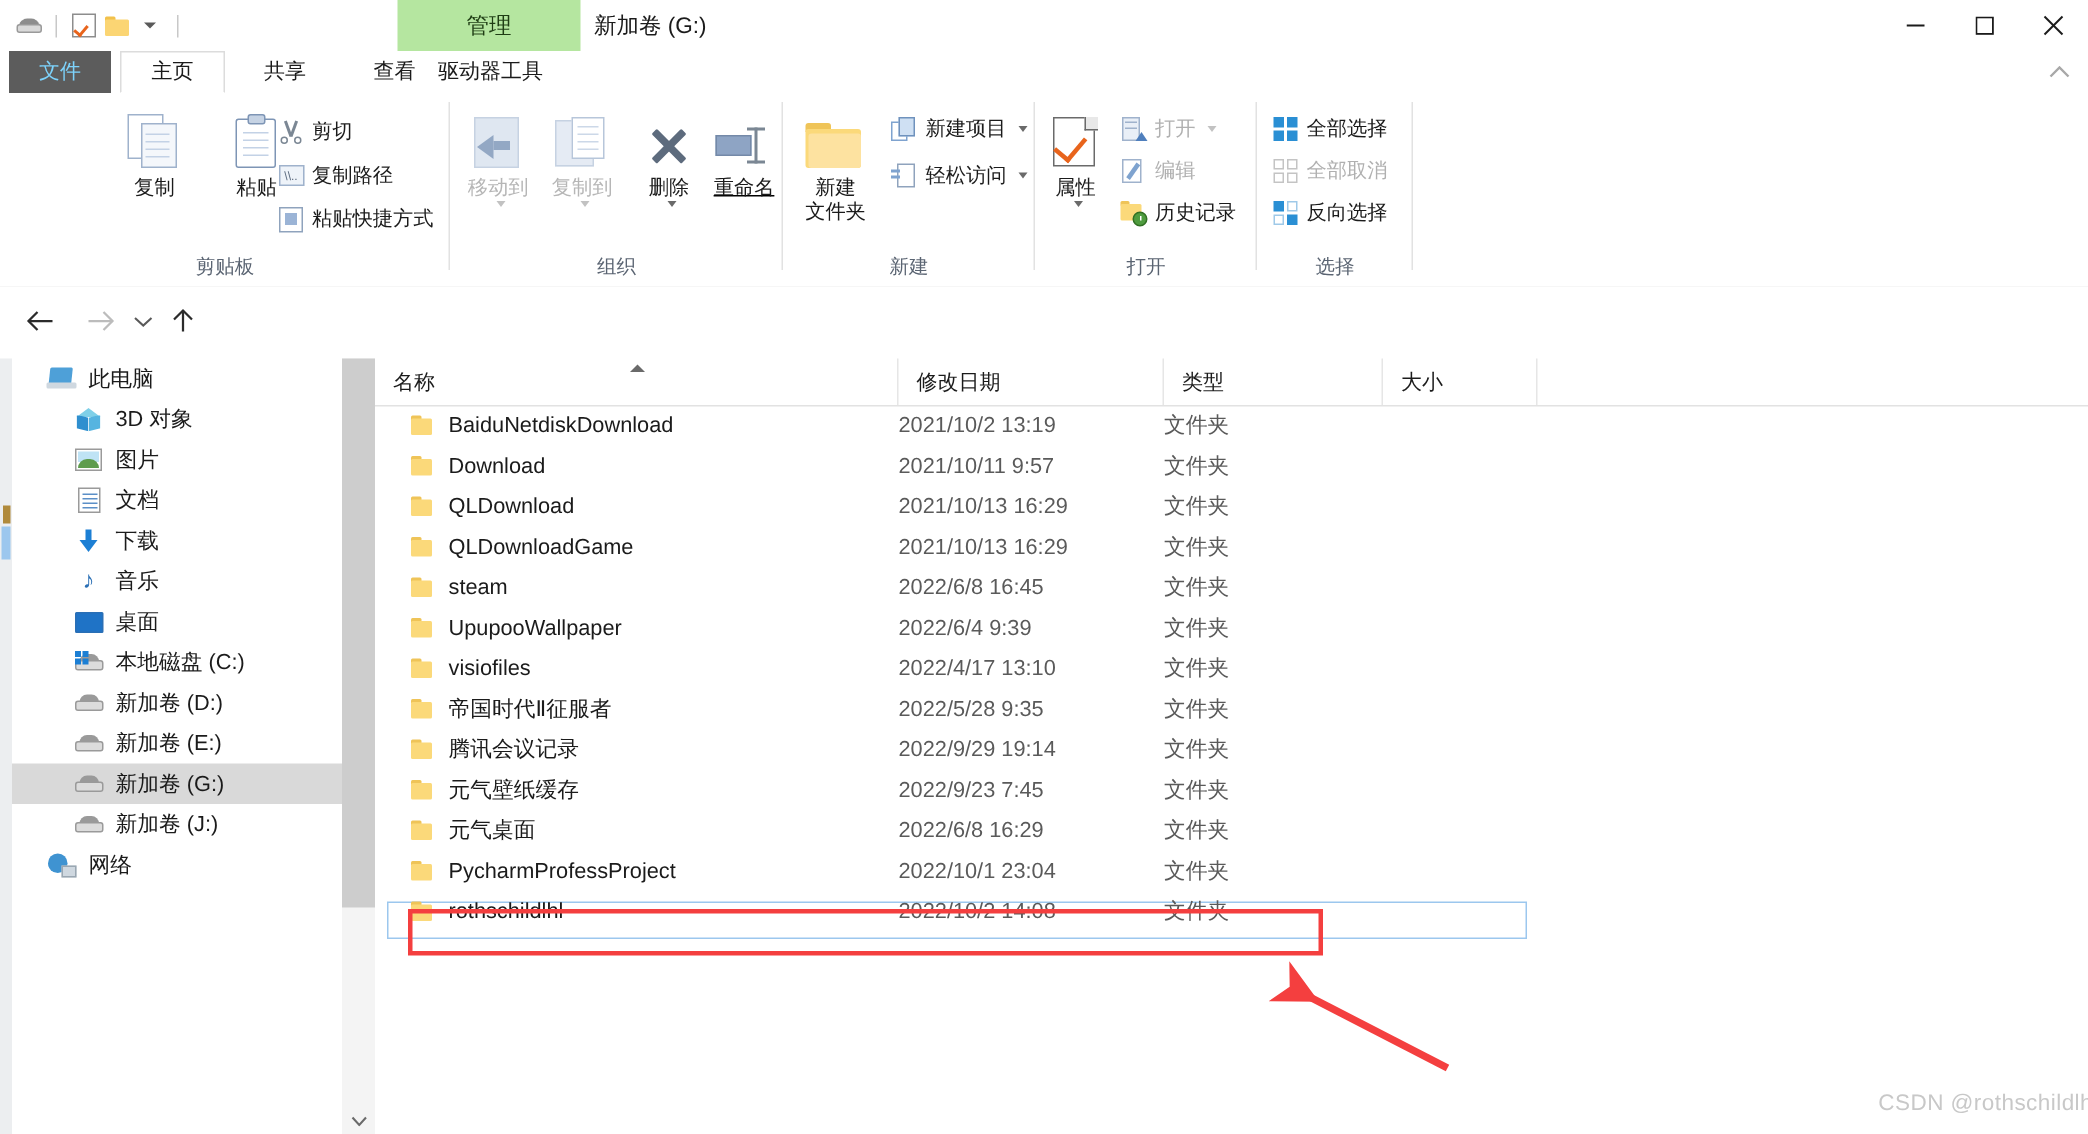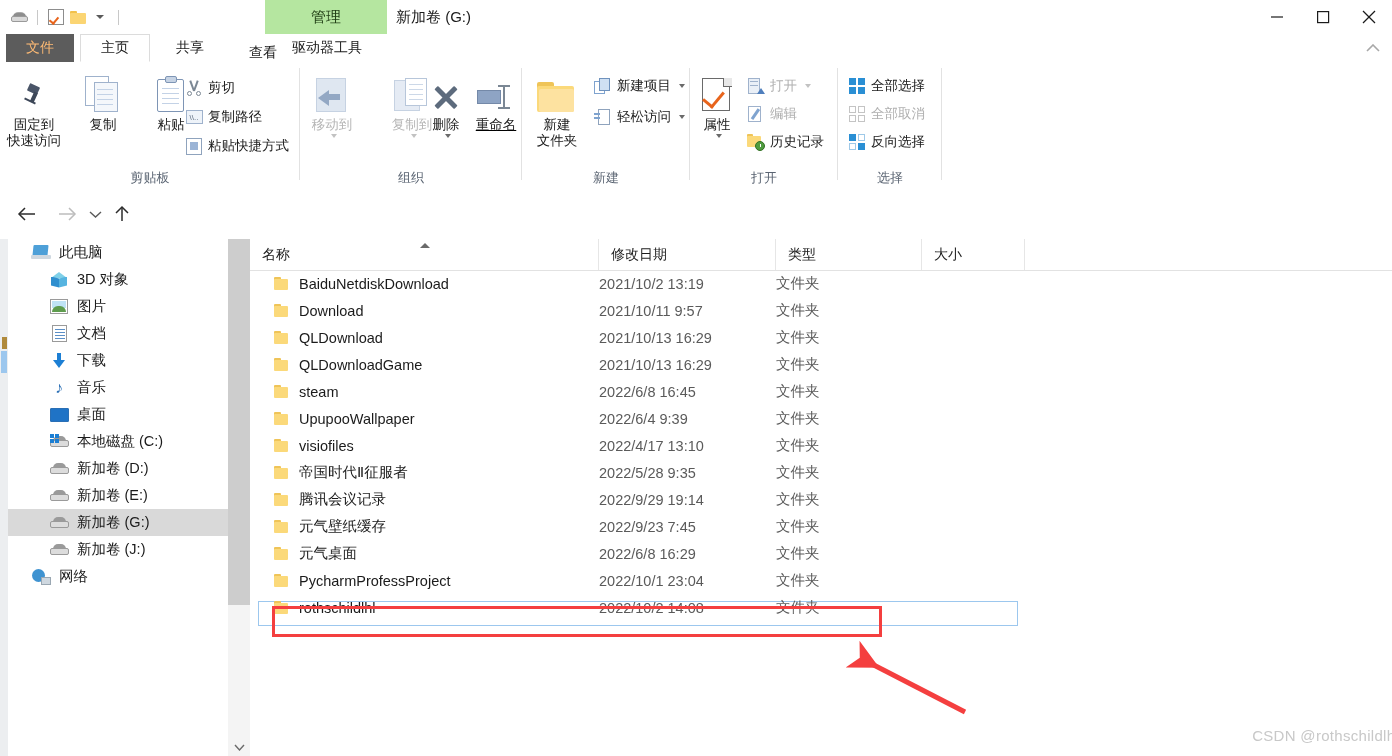--- a/index.html
+++ b/index.html
@@ -31,21 +31,21 @@
   .mgmt-tab{position:absolute;left:0px;top:0px;width:122px;height:34px;background:#b5e6a0;display:flex;align-items:center;justify-content:center;font-size:15px;color:#1f3d14;}
   .win-title{position:absolute;left:131px;top:0;height:34px;display:flex;align-items:center;font-size:15px;color:#1b1b1b;white-space:nowrap;}
 
   .wbtns{position:absolute;right:0;top:0;height:34px;display:flex;}
   .wbtn{width:46px;height:34px;display:flex;align-items:center;justify-content:center;}
   .wbtn svg{display:block;}
 
   
   .tabstrip{position:absolute;left:0;top:34px;width:1392px;height:28px;background:#fff;border-bottom:1px solid #dcdcdc;}
   .rtab{position:absolute;top:0;height:28px;display:flex;align-items:center;justify-content:center;font-size:14px;color:#1b1b1b;box-sizing:border-box;}
-  .rtab.file{background:#5c5c5c;color:#fdba74;left:6px;width:68px;}
+  .rtab.file{background:#5c5c5c;color:#7dd3fc;left:6px;width:68px;}
   .rtab.active{background:#fff;border:1px solid #dcdcdc;border-bottom:1px solid #fff;}
   .ribbon-collapse{position:absolute;right:26px;top:34px;width:26px;height:28px;display:flex;align-items:center;justify-content:center;}
   .blue-dot{position:absolute;right:-4px;top:38px;width:22px;height:22px;border-radius:50%;background:#1463b4;}
 
   
   .ribbon{position:absolute;left:0;top:62px;width:1392px;height:129px;background:#fff;border-bottom:1px solid #dcdcdc;}
   .rgroup{position:absolute;top:0;height:129px;box-sizing:border-box;}
   .rgroup .glabel{position:absolute;bottom:4px;left:0;width:100%;text-align:center;font-size:13px;color:#5a6472;}
   .rgroup .gsep{position:absolute;right:0;top:6px;width:1px;height:112px;background:#e2e2e2;}
 
@@ -289,48 +289,37 @@
   <div class="tabstrip">
     <div class="rtab file">
         <span>文件</span>
       </div>
     <div class="rtab active" style="left:80px;width:70px;">
         <span>主页</span>
       </div>
     <div class="rtab" style="left:155px;width:70px;">
         <span>共享</span>
       </div>
-    <div class="rtab" style="left:228px;width:70px;align-items:flex-end;">
+    <div class="rtab" style="left:228px;width:70px;">
         <span>查看</span>
       </div>
     <div class="rtab" style="left:268px;width:118px;">
         <span>驱动器工具</span>
       </div>
   </div>
   <div class="ribbon-collapse">
     <svg width="14" height="9">
         <polyline points="1,7 7,1 13,7" fill="none" stroke="#a8a8a8" stroke-width="1.6"></polyline>
       </svg>
   </div>
   <div class="blue-dot"></div>
 
   <div class="ribbon">
 
     <div class="rgroup" style="left:0;width:300px;">
-      <div class="bigbtn" style="left:3px;">
-        <div class="ic">
-            <div class="pin">
-              <i class="head"></i>
-              <i class="shaft"></i>
-              <i class="needle"></i>
-            </div>
-          </div>
-        <div class="lb">固定到</div>
-        <div class="lb2">快速访问</div>
-      </div>
       <div class="bigbtn" style="left:72px;">
         <div class="ic">
           <div class="sheets">
               <span class="s s1"></span>
               <span class="s s2"></span>
             <i class="ln" style="top:13px;"></i>
               <i class="ln" style="top:18px;"></i>
               <i class="ln" style="top:23px;"></i>
               <i class="ln" style="top:28px;"></i>
             </div>
@@ -386,21 +375,21 @@
               <span class="pg"></span>
               <span class="ar"></span>
               <span class="bar"></span>
             </div>
           </div>
         <div class="lb dim">移动到</div>
         <div class="downcaret-ctr">
             <span class="tinycaret dim"></span>
           </div>
       </div>
-      <div class="bigbtn" style="left:60px;width:56px;margin-left:24px;">
+      <div class="bigbtn" style="left:60px;width:56px;">
         <div class="ic">
             <div class="copyto">
               <span class="pg"></span>
               <span class="pg2"></span>
               <i class="ln" style="top:6px;"></i>
               <i class="ln" style="top:11px;"></i>
               <i class="ln" style="top:16px;"></i>
               <i class="ln" style="top:21px;"></i>
             </div>
           </div>

